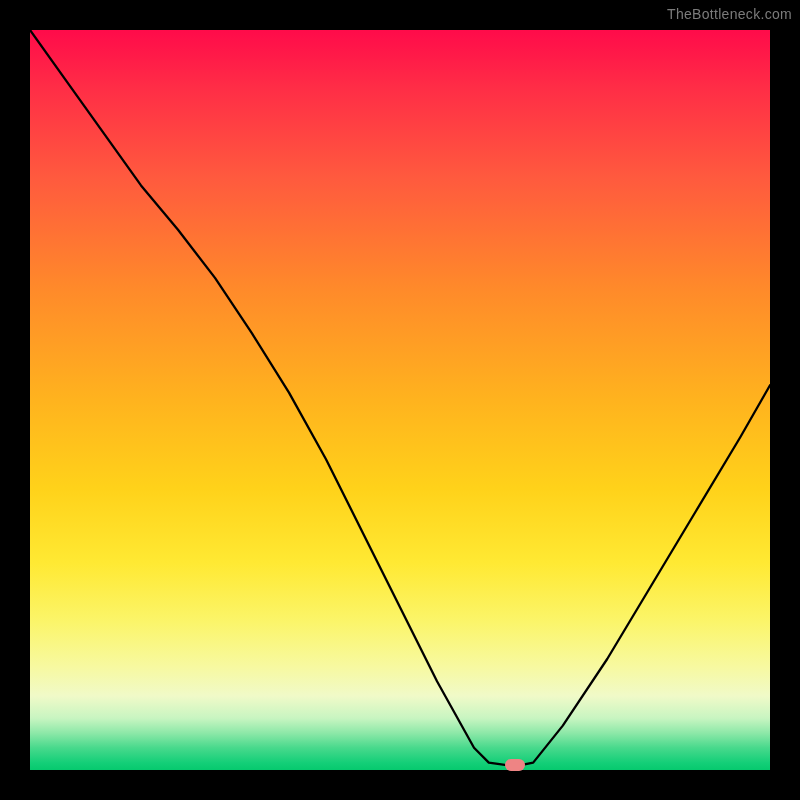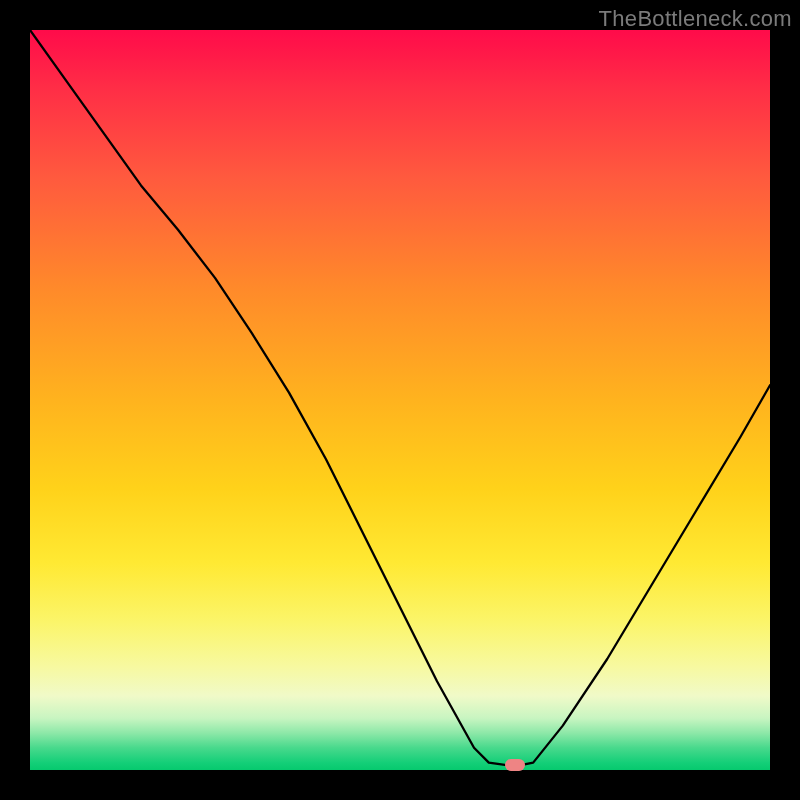--- a/index.html
+++ b/index.html
@@ -56,21 +56,21 @@
     height: 12px;
     border-radius: 6px;
     background: #ee8484;
     transform: translate(-50%, -50%);
   }
   .watermark {
     position: absolute;
     top: 6px;
     right: 8px;
     color: #7b7b7b;
-    font-size: 22px;
+    font-size: 14px;
     font-weight: 500;
     letter-spacing: 0.3px;
     user-select: none;
   }
 </style>
 </head>
 <body>
 
 <div class="frame">
 

